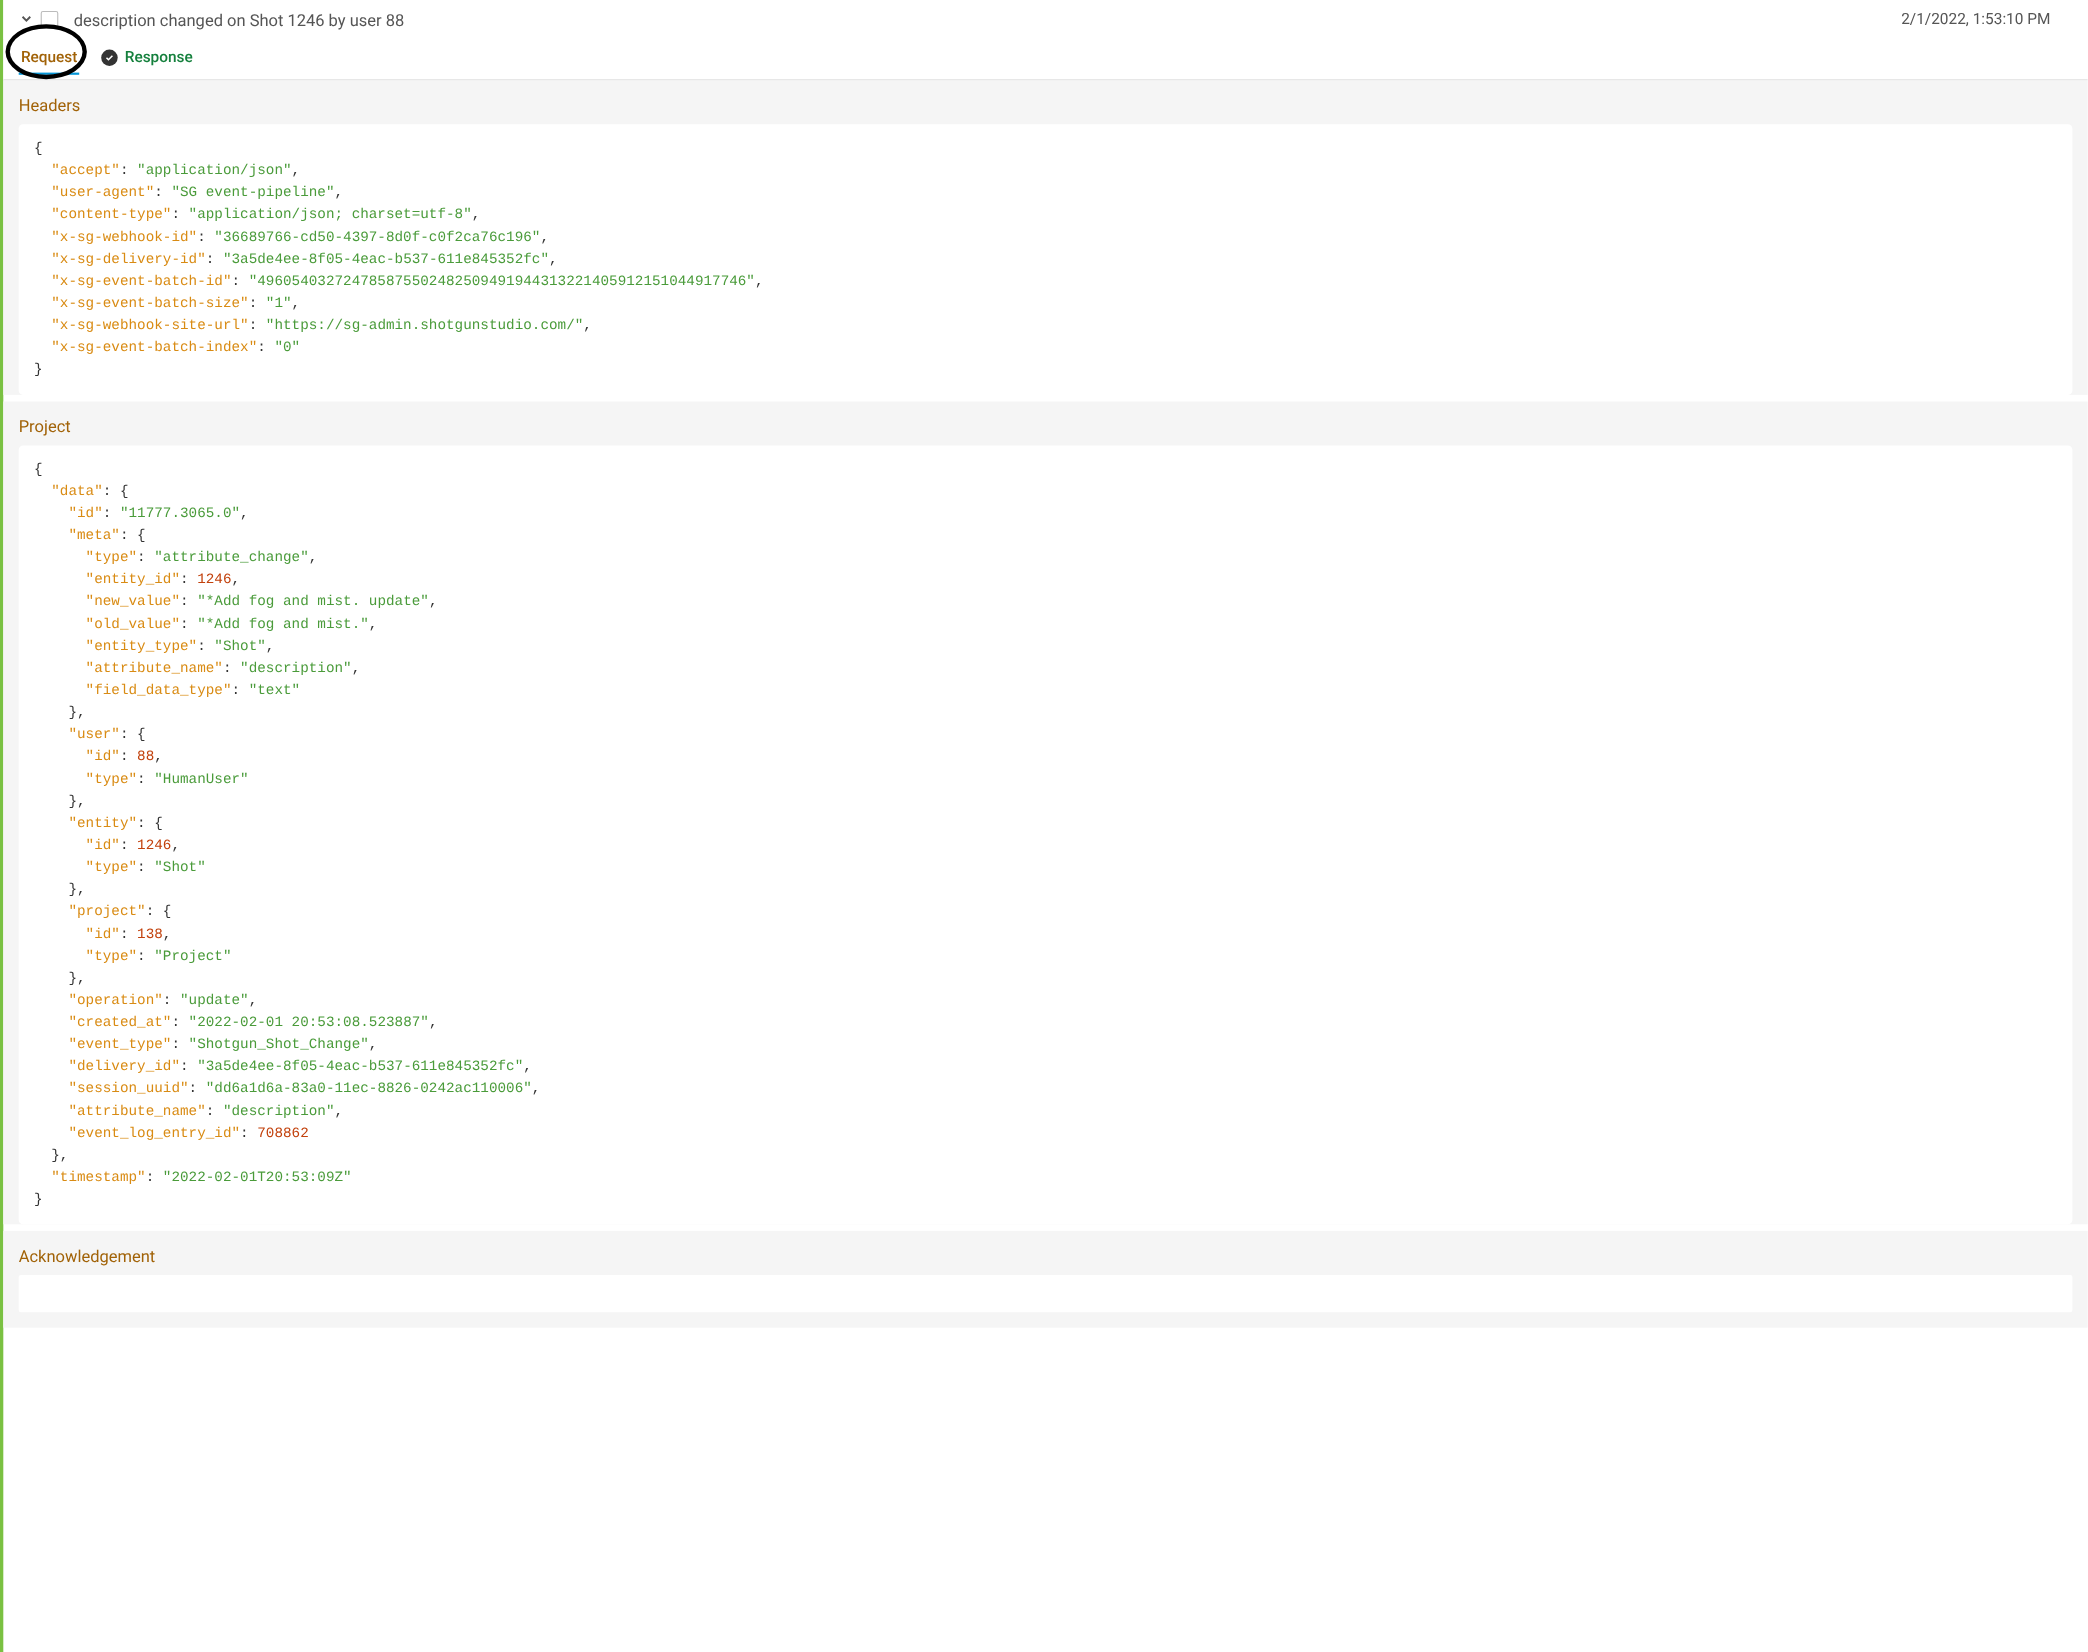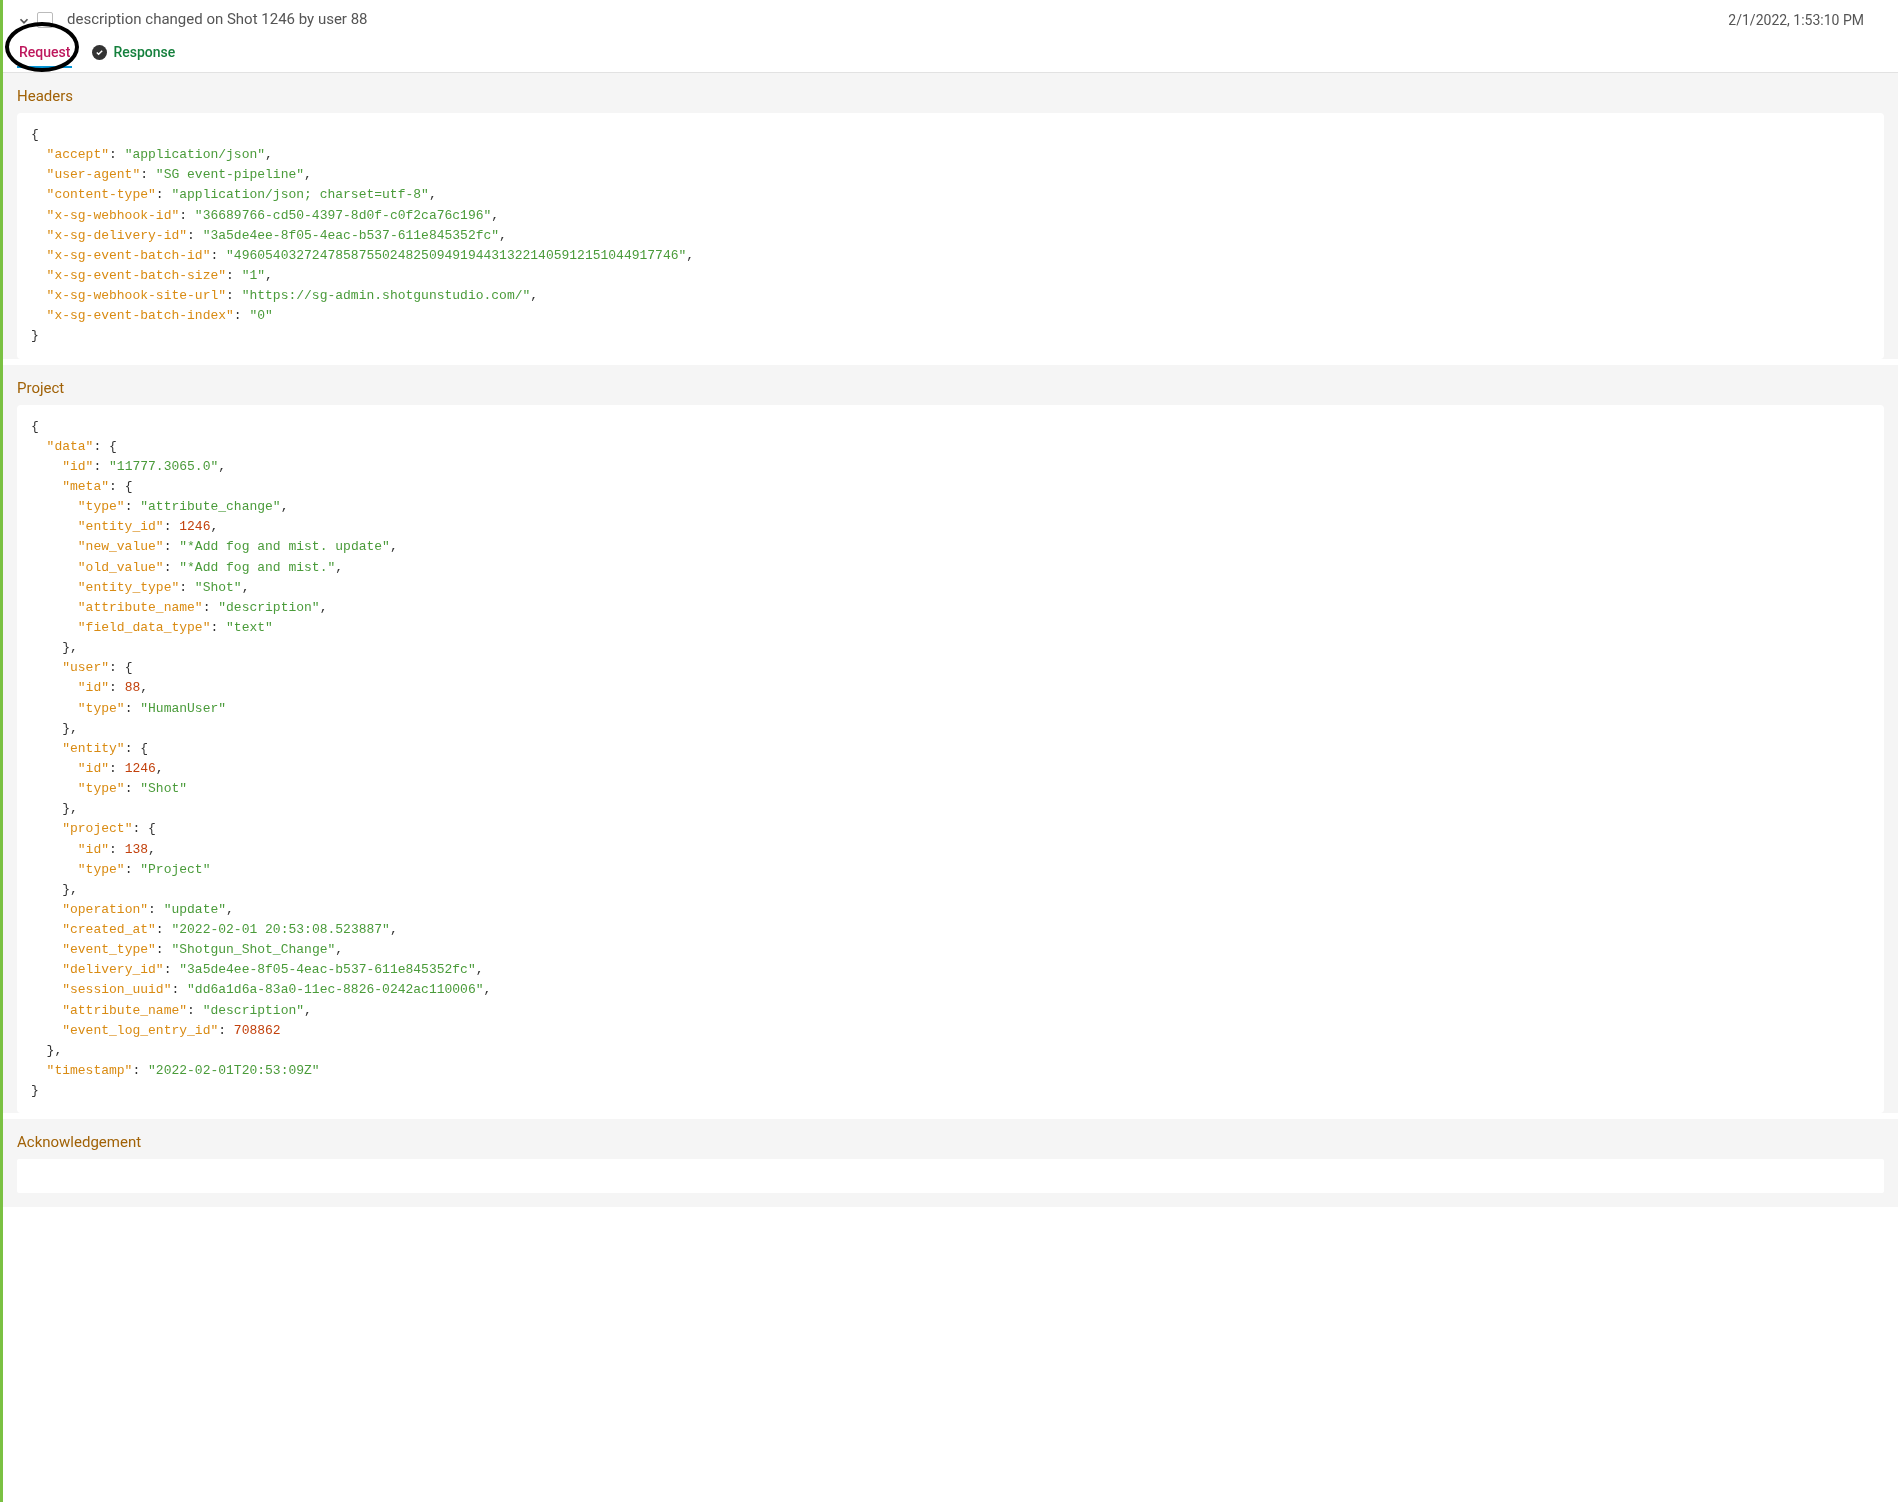--- a/index.html
+++ b/index.html
@@ -8,21 +8,21 @@
     background: #fff;
     font-size: 14px;
     color: #333;
   }
   .container {
     border-left: 3px solid #7ac142;
     min-height: 100vh;
   }
   .header-row {
     display: flex;
-    align-items: flex-end;
+    align-items: flex-start;
     padding: 10px 14px 8px 14px;
     background: #fff;
   }
   .chevron {
     width: 14px;
     height: 14px;
     display: inline-flex;
     align-items: center;
     justify-content: center;
     margin-right: 6px;
@@ -61,21 +61,21 @@
     cursor: pointer;
     font-size: 14px;
     font-weight: 500;
     padding: 4px 2px 6px 2px;
     color: #15803d;
     display: inline-flex;
     align-items: center;
     gap: 6px;
   }
   .tab.active {
-    color: #be185d;
+    color: #a16207;
     border-bottom: 2px solid #0696d7;
     margin-bottom: -2px;
   }
   .circle-annotation {
     position: absolute;
     left: 2px;
     top: -14px;
     width: 74px;
     height: 50px;
     border: 4px solid #000;

